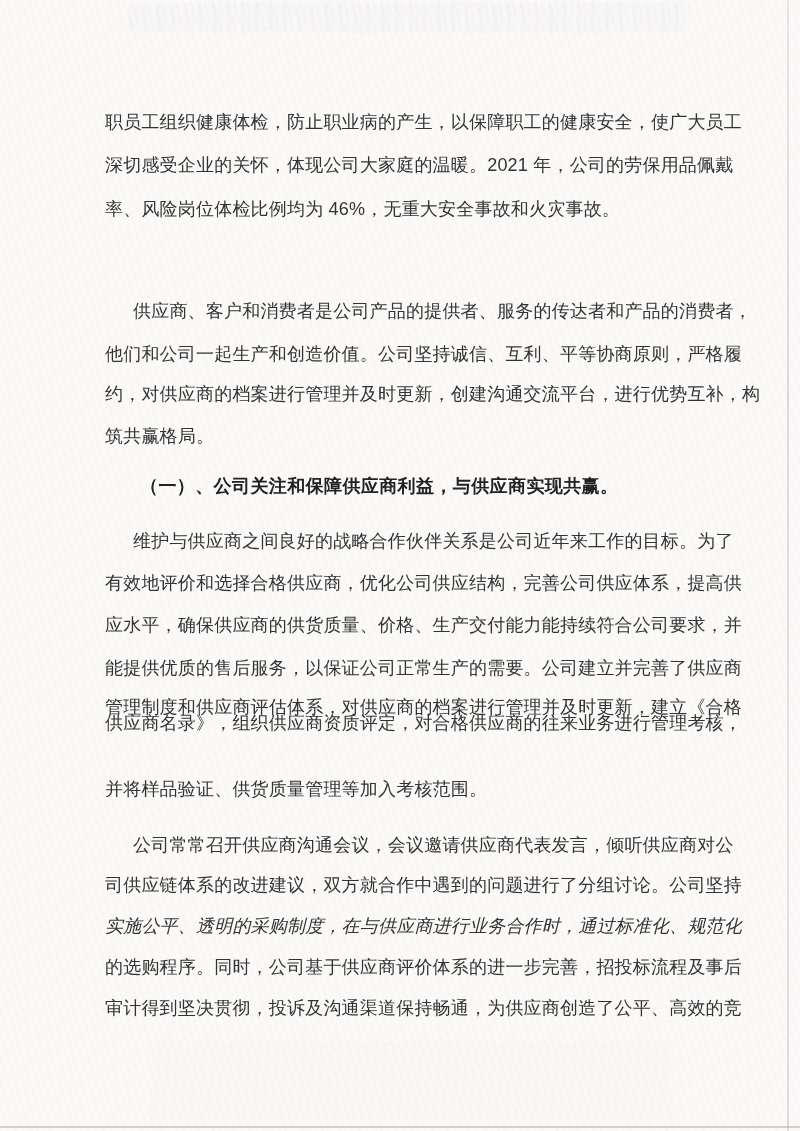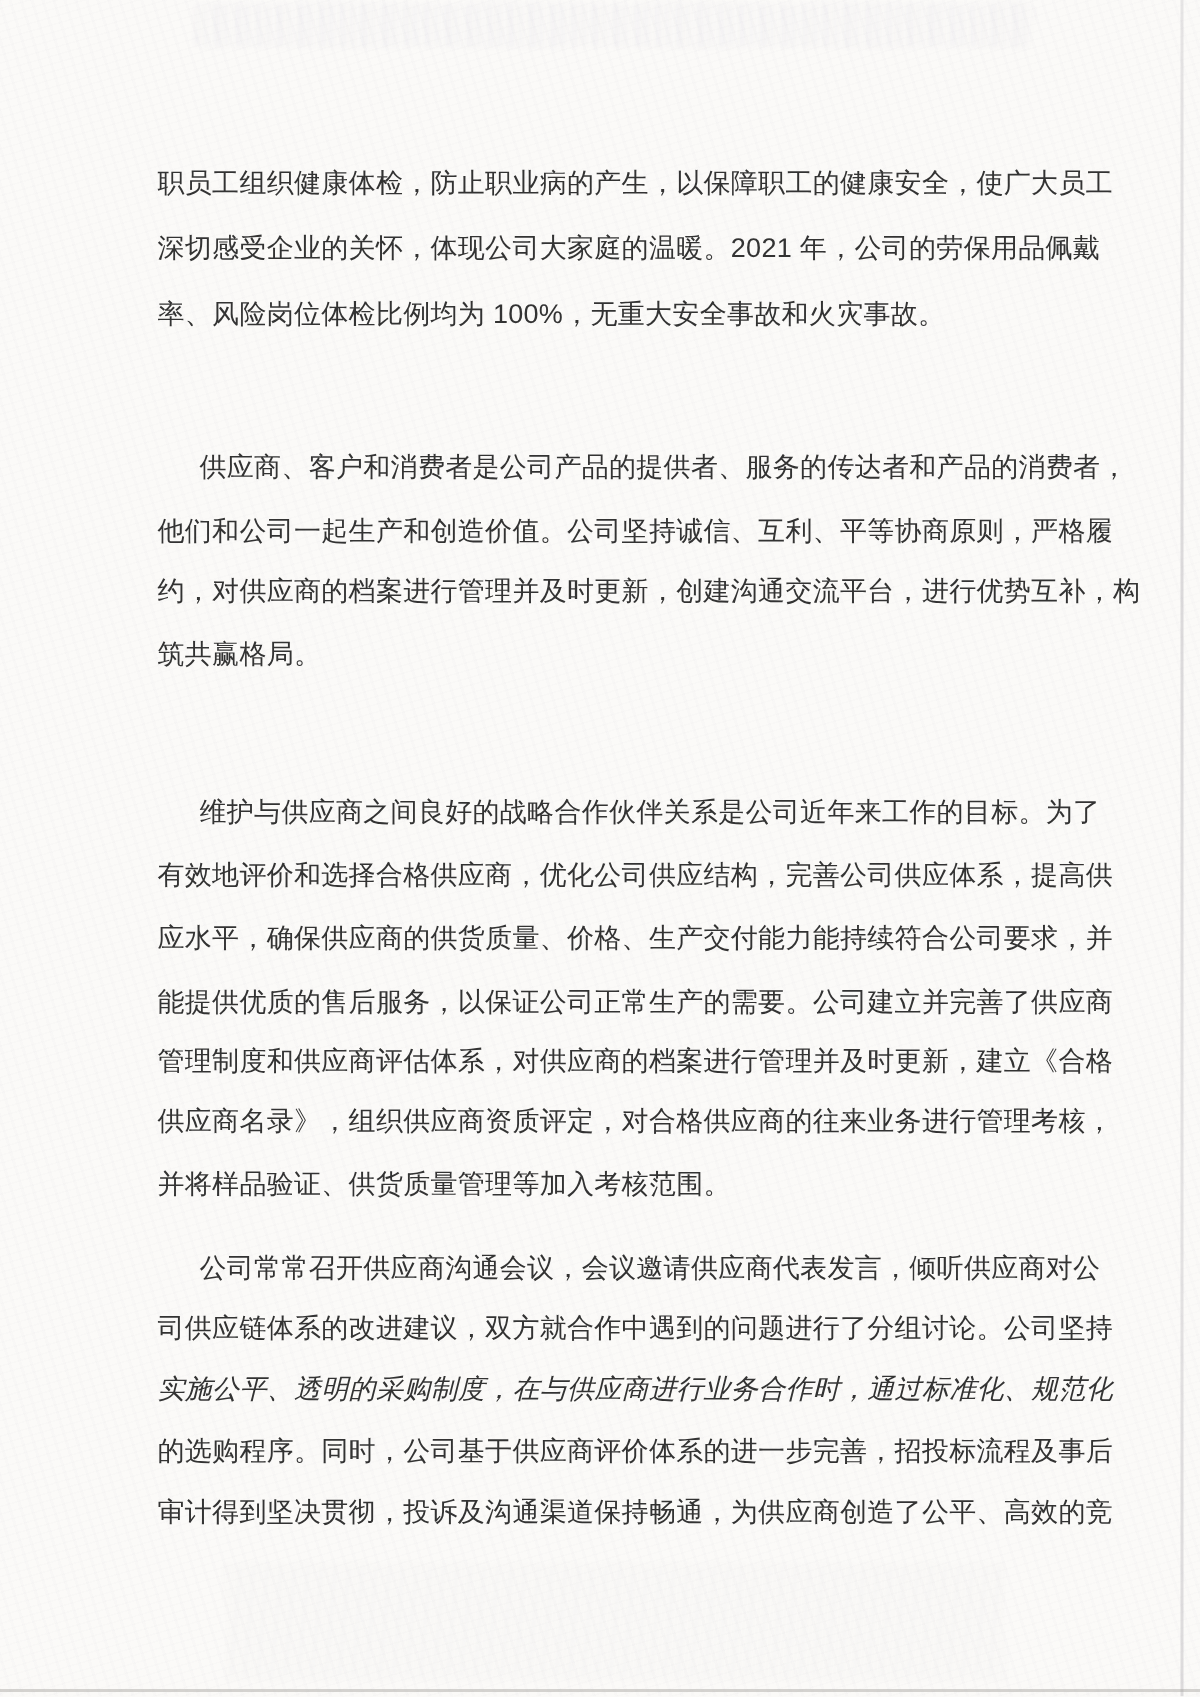--- a/index.html
+++ b/index.html
@@ -68,39 +68,40 @@
 </head>
 <body>
 
 <div class="page">
 
   <div class="smudge-top"></div>
 
   <div>
     <div class="line" style="left:105px; top:110px;">职员工组织健康体检，防止职业病的产生，以保障职工的健康安全，使广大员工</div>
     <div class="line" style="left:105px; top:153px;">深切感受企业的关怀，体现公司大家庭的温暖。2021 年，公司的劳保用品佩戴</div>
-    <div class="line" style="left:105px; top:197px;">率、风险岗位体检比例均为 100%，无重大安全事故和火灾事故。</div>
+    <div class="line" style="left:105px; top:197px;">率、风险岗位体检比例均为 46%，无重大安全事故和火灾事故。</div>
   </div>
 
 
   <div>
     <div class="line" style="left:133px; top:299px;">供应商、客户和消费者是公司产品的提供者、服务的传达者和产品的消费者，</div>
     <div class="line" style="left:105px; top:342px;">他们和公司一起生产和创造价值。公司坚持诚信、互利、平等协商原则，严格履</div>
     <div class="line" style="left:105px; top:382px;">约，对供应商的档案进行管理并及时更新，创建沟通交流平台，进行优势互补，构</div>
     <div class="line" style="left:105px; top:424px;">筑共赢格局。</div>
   </div>
 
+  <div class="line heading" style="left:140px; top:474px;">（一）、公司关注和保障供应商利益，与供应商实现共赢。</div>
 
   <div>
     <div class="line" style="left:133px; top:529px;">维护与供应商之间良好的战略合作伙伴关系是公司近年来工作的目标。为了</div>
     <div class="line" style="left:105px; top:571px;">有效地评价和选择合格供应商，优化公司供应结构，完善公司供应体系，提高供</div>
     <div class="line" style="left:105px; top:613px;">应水平，确保供应商的供货质量、价格、生产交付能力能持续符合公司要求，并</div>
     <div class="line" style="left:105px; top:656px;">能提供优质的售后服务，以保证公司正常生产的需要。公司建立并完善了供应商</div>
     <div class="line" style="left:105px; top:695px;">管理制度和供应商评估体系，对供应商的档案进行管理并及时更新，建立《合格</div>
-    <div class="line" style="left:105px; top:735px;">供应商名录》，组织供应商资质评定，对合格供应商的往来业务进行管理考核，</div>
+    <div class="line" style="left:105px; top:711px;">供应商名录》，组织供应商资质评定，对合格供应商的往来业务进行管理考核，</div>
     <div class="line" style="left:105px; top:777px;">并将样品验证、供货质量管理等加入考核范围。</div>
   </div>
 
   <div>
     <div class="line" style="left:133px; top:833px;">公司常常召开供应商沟通会议，会议邀请供应商代表发言，倾听供应商对公</div>
     <div class="line" style="left:105px; top:873px;">司供应链体系的改进建议，双方就合作中遇到的问题进行了分组讨论。公司坚持</div>
     <div class="line" style="left:105px; top:914px;font-style:italic;">实施公平、透明的采购制度，在与供应商进行业务合作时，通过标准化、规范化</div>
     <div class="line" style="left:105px; top:955px;">的选购程序。同时，公司基于供应商评价体系的进一步完善，招投标流程及事后</div>
     <div class="line" style="left:105px; top:996px;">审计得到坚决贯彻，投诉及沟通渠道保持畅通，为供应商创造了公平、高效的竞</div>
   </div>

